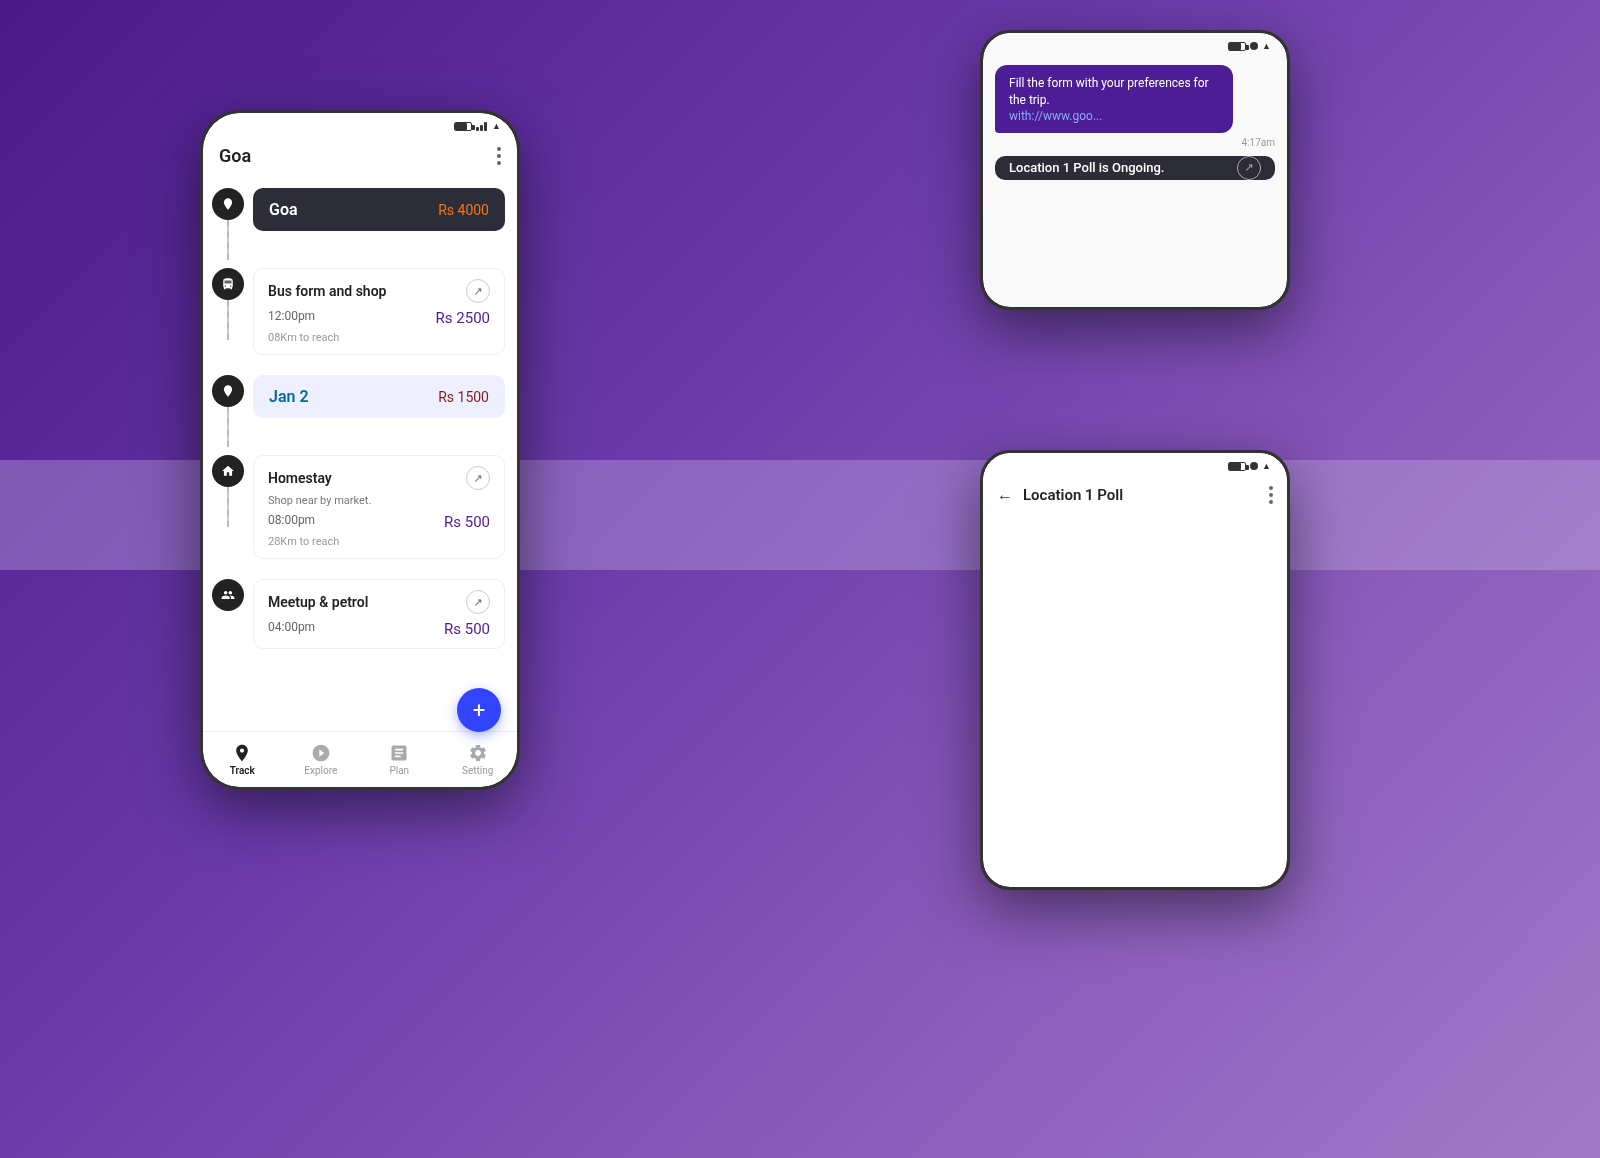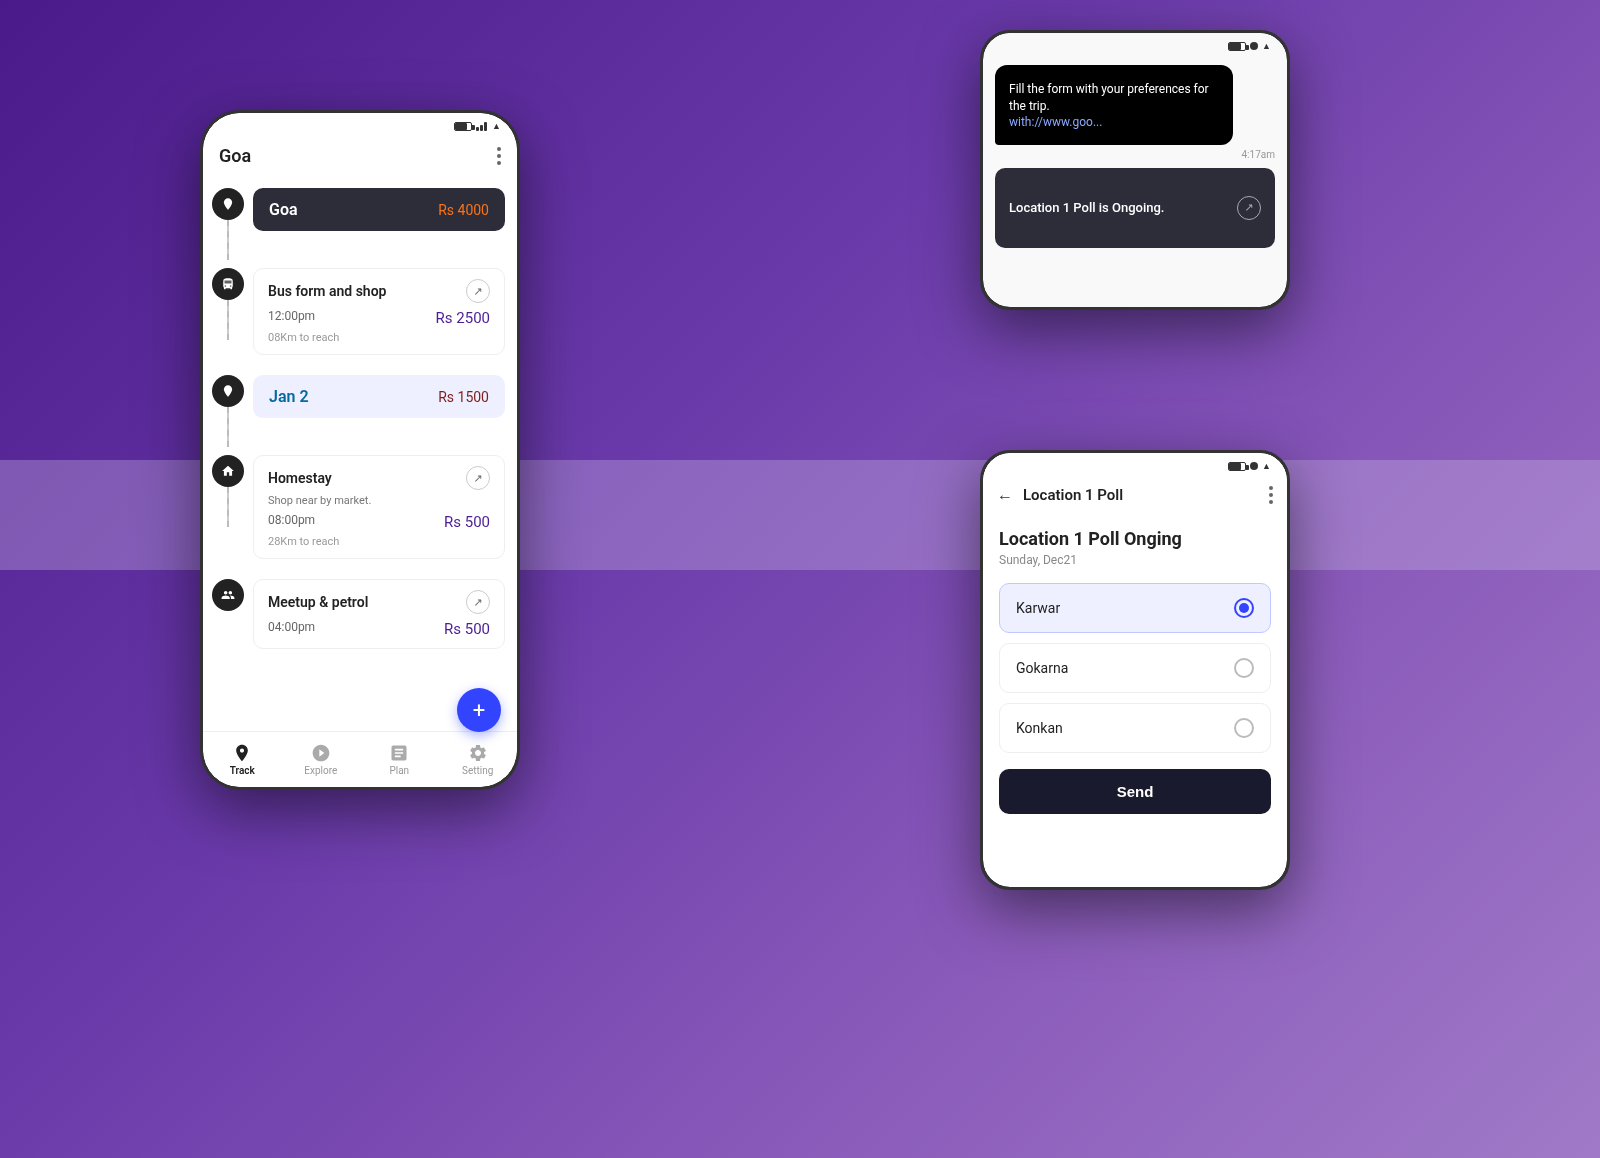--- a/index.html
+++ b/index.html
@@ -314,23 +314,23 @@
     .phone-2 .phone-inner {
       background: #f9f9f9;
       border-radius: 27px;
     }
 
     .chat-area {
       padding: 10px 12px;
     }
 
     .chat-bubble-dark {
-      background: #000000;
+      background: #4c1d95;
       border-radius: 12px 12px 12px 4px;
-      padding: 16px 14px;
+      padding: 10px 14px;
       margin-bottom: 4px;
       max-width: 85%;
     }
 
     .chat-text {
       color: white;
       font-size: 12px;
       line-height: 1.4;
     }
 
@@ -342,21 +342,21 @@
     .chat-time {
       text-align: right;
       font-size: 10px;
       color: #999;
       margin-bottom: 8px;
     }
 
     .poll-ongoing-bar {
       background: #2d2d3a;
       border-radius: 10px;
-      padding: 28px 14px;
+      padding: 0 14px;
       display: flex;
       justify-content: space-between;
       align-items: center;
       margin: 0 0 8px 0;
     }
 
     .poll-ongoing-text {
       color: white;
       font-size: 13px;
       font-weight: 500;
@@ -751,41 +751,14 @@
         <span class="back-arrow">←</span>
         <span class="poll-title">Location 1 Poll</span>
       </div>
       <div class="three-dots">
         <span style="width:4px;height:4px;background:#666;border-radius:50%;display:block;"></span>
         <span style="width:4px;height:4px;background:#666;border-radius:50%;display:block;"></span>
         <span style="width:4px;height:4px;background:#666;border-radius:50%;display:block;"></span>
       </div>
     </div>
 
-    <div class="poll-content">
-      <div class="poll-main-title">Location 1 Poll Onging</div>
-      <div class="poll-date">Sunday, Dec21</div>
-
-      
-      <div class="poll-option selected">
-        <span class="poll-option-text">Karwar</span>
-        <div class="radio-btn selected-radio">
-          <div class="radio-inner"></div>
-        </div>
-      </div>
-
-      
-      <div class="poll-option">
-        <span class="poll-option-text">Gokarna</span>
-        <div class="radio-btn"></div>
-      </div>
-
-      
-      <div class="poll-option">
-        <span class="poll-option-text">Konkan</span>
-        <div class="radio-btn"></div>
-      </div>
-
-      
-      <button class="send-btn">Send</button>
-    </div>
   </div>
 </div>
 
 </body></html>

